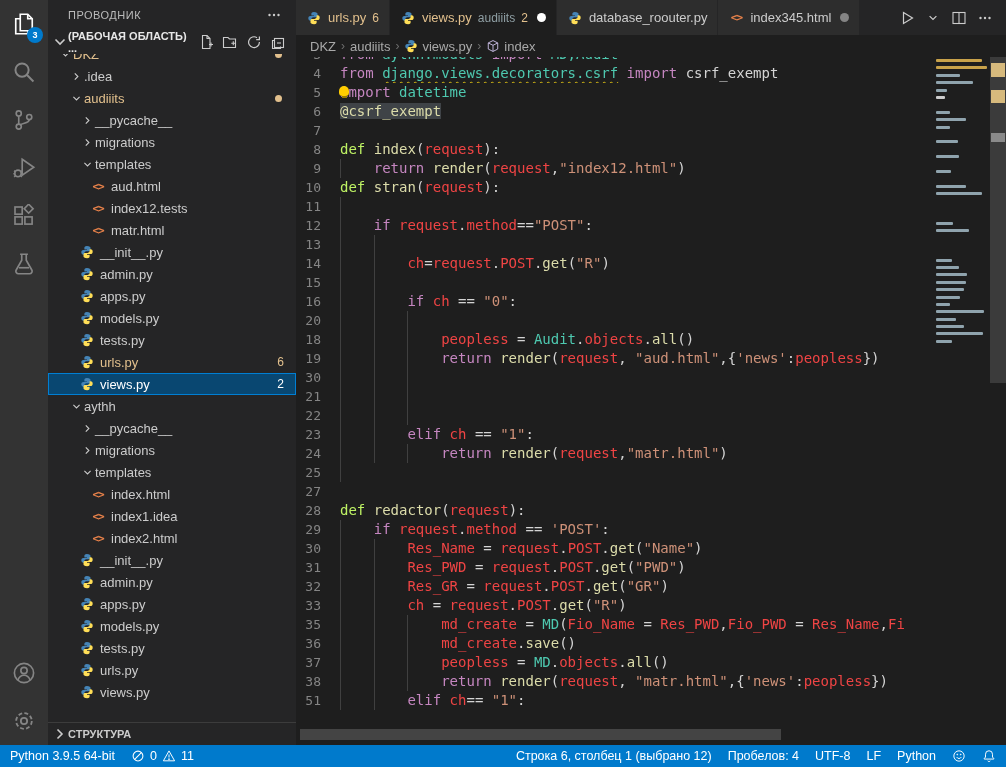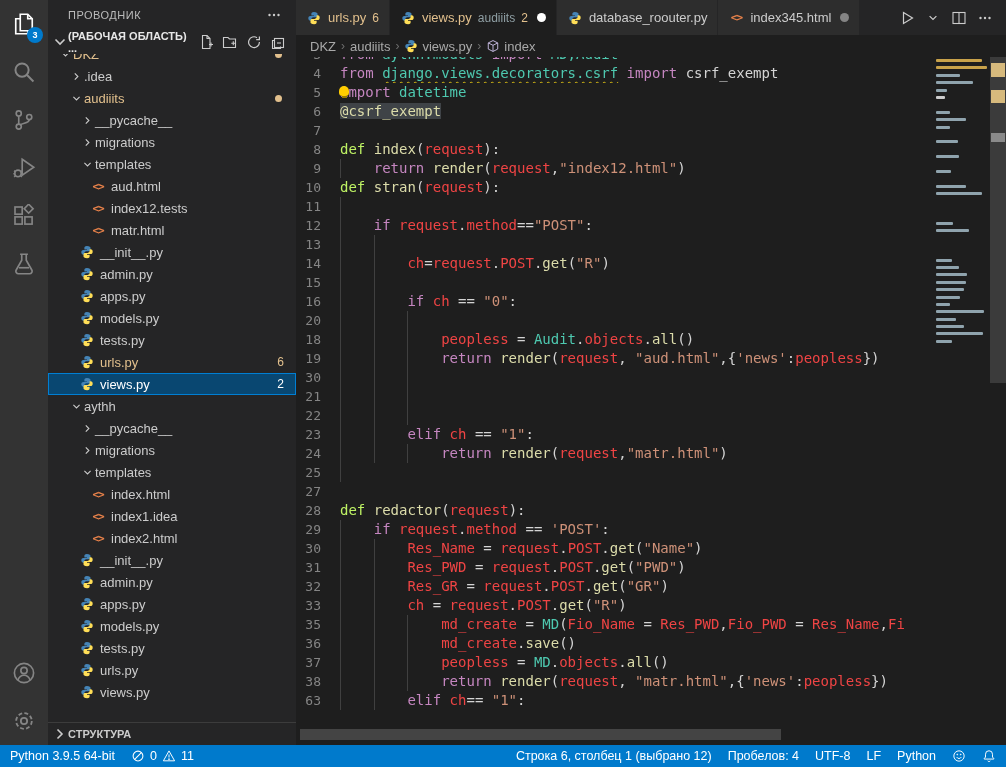--- a/index.html
+++ b/index.html
@@ -570,21 +570,21 @@
         <div class="cline"><span class="gut">28</span><span class="ctext"><span class="df">def</span><span class="pl"> </span><span class="fn">redactor</span><span class="pl">(</span><span class="vr">request</span><span class="pl">):</span></span></div>
         <div class="cline"><span class="gut">29</span><span class="ctext"><span class="guide" style="left: 4px;"></span><span class="pl">    </span><span class="kw">if</span><span class="pl"> </span><span class="vr">request</span><span class="pl">.</span><span class="vr">method</span><span class="pl"> == </span><span class="st">'POST'</span><span class="pl">:</span></span></div>
         <div class="cline"><span class="gut">30</span><span class="ctext"><span class="guide" style="left: 4px;"></span><span class="guide" style="left: 37.72px;"></span><span class="pl">        </span><span class="vr">Res_Name</span><span class="pl"> = </span><span class="vr">request</span><span class="pl">.</span><span class="vr">POST</span><span class="pl">.</span><span class="fn">get</span><span class="pl">(</span><span class="st">"Name"</span><span class="pl">)</span></span></div>
         <div class="cline"><span class="gut">31</span><span class="ctext"><span class="guide" style="left: 4px;"></span><span class="guide" style="left: 37.72px;"></span><span class="pl">        </span><span class="vr">Res_PWD</span><span class="pl"> = </span><span class="vr">request</span><span class="pl">.</span><span class="vr">POST</span><span class="pl">.</span><span class="fn">get</span><span class="pl">(</span><span class="st">"PWD"</span><span class="pl">)</span></span></div>
         <div class="cline"><span class="gut">32</span><span class="ctext"><span class="guide" style="left: 4px;"></span><span class="guide" style="left: 37.72px;"></span><span class="pl">        </span><span class="vr">Res_GR</span><span class="pl"> = </span><span class="vr">request</span><span class="pl">.</span><span class="vr">POST</span><span class="pl">.</span><span class="fn">get</span><span class="pl">(</span><span class="st">"GR"</span><span class="pl">)</span></span></div>
         <div class="cline"><span class="gut">33</span><span class="ctext"><span class="guide" style="left: 4px;"></span><span class="guide" style="left: 37.72px;"></span><span class="pl">        </span><span class="vr">ch</span><span class="pl"> = </span><span class="vr">request</span><span class="pl">.</span><span class="vr">POST</span><span class="pl">.</span><span class="fn">get</span><span class="pl">(</span><span class="st">"R"</span><span class="pl">)</span></span></div>
         <div class="cline"><span class="gut">35</span><span class="ctext"><span class="guide" style="left: 4px;"></span><span class="guide" style="left: 37.72px;"></span><span class="guide" style="left: 71.44px;"></span><span class="pl">            </span><span class="vr">md_create</span><span class="pl"> = </span><span class="cl">MD</span><span class="pl">(</span><span class="vr">Fio_Name</span><span class="pl"> = </span><span class="vr">Res_PWD</span><span class="pl">,</span><span class="vr">Fio_PWD</span><span class="pl"> = </span><span class="vr">Res_Name</span><span class="pl">,</span><span class="vr">Fi</span></span></div>
         <div class="cline"><span class="gut">36</span><span class="ctext"><span class="guide" style="left: 4px;"></span><span class="guide" style="left: 37.72px;"></span><span class="guide" style="left: 71.44px;"></span><span class="pl">            </span><span class="vr">md_create</span><span class="pl">.</span><span class="fn">save</span><span class="pl">()</span></span></div>
         <div class="cline"><span class="gut">37</span><span class="ctext"><span class="guide" style="left: 4px;"></span><span class="guide" style="left: 37.72px;"></span><span class="guide" style="left: 71.44px;"></span><span class="pl">            </span><span class="vr">peopless</span><span class="pl"> = </span><span class="cl">MD</span><span class="pl">.</span><span class="vr">objects</span><span class="pl">.</span><span class="fn">all</span><span class="pl">()</span></span></div>
         <div class="cline"><span class="gut">38</span><span class="ctext"><span class="guide" style="left: 4px;"></span><span class="guide" style="left: 37.72px;"></span><span class="guide" style="left: 71.44px;"></span><span class="pl">            </span><span class="kw">return</span><span class="pl"> </span><span class="fn">render</span><span class="pl">(</span><span class="vr">request</span><span class="pl">, </span><span class="st">"matr.html"</span><span class="pl">,{</span><span class="st">'news'</span><span class="pl">:</span><span class="vr">peopless</span><span class="pl">})</span></span></div>
-        <div class="cline"><span class="gut">63</span><span class="ctext"><span class="guide" style="left: 4px;"></span><span class="guide" style="left: 37.72px;"></span><span class="pl">        </span><span class="kw">elif</span><span class="pl"> </span><span class="vr">ch</span><span class="pl">== </span><span class="st">"1"</span><span class="pl">:</span></span></div>
+        <div class="cline"><span class="gut">51</span><span class="ctext"><span class="guide" style="left: 4px;"></span><span class="guide" style="left: 37.72px;"></span><span class="pl">        </span><span class="kw">elif</span><span class="pl"> </span><span class="vr">ch</span><span class="pl">== </span><span class="st">"1"</span><span class="pl">:</span></span></div>
       </div>
     <div id="minimap">
         <div class="mm-row">
           <div class="mm-bar" style="width: 46px; background: rgb(200, 162, 74);"></div>
         </div>
         <div class="mm-row">
           <div class="mm-bar" style="width: 51px; background: rgb(200, 162, 74);"></div>
         </div>
         <div class="mm-row">
           <div class="mm-bar" style="width: 23.76px; background: rgb(143, 163, 173);"></div>

